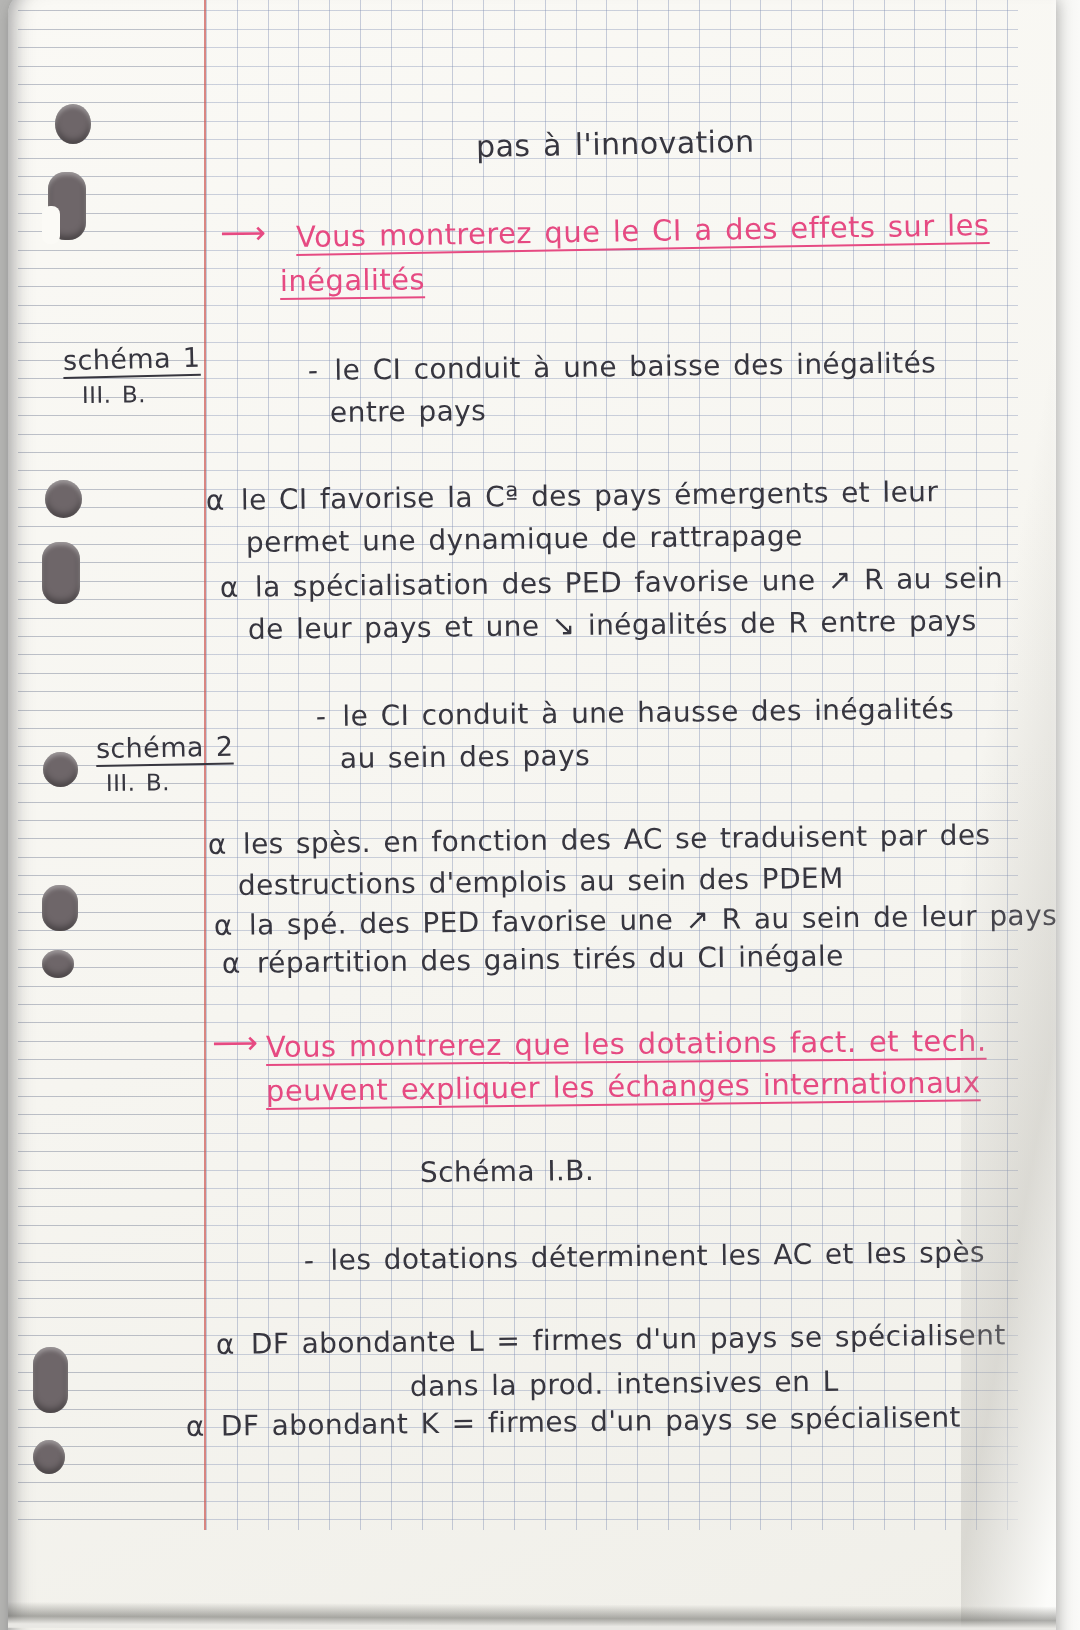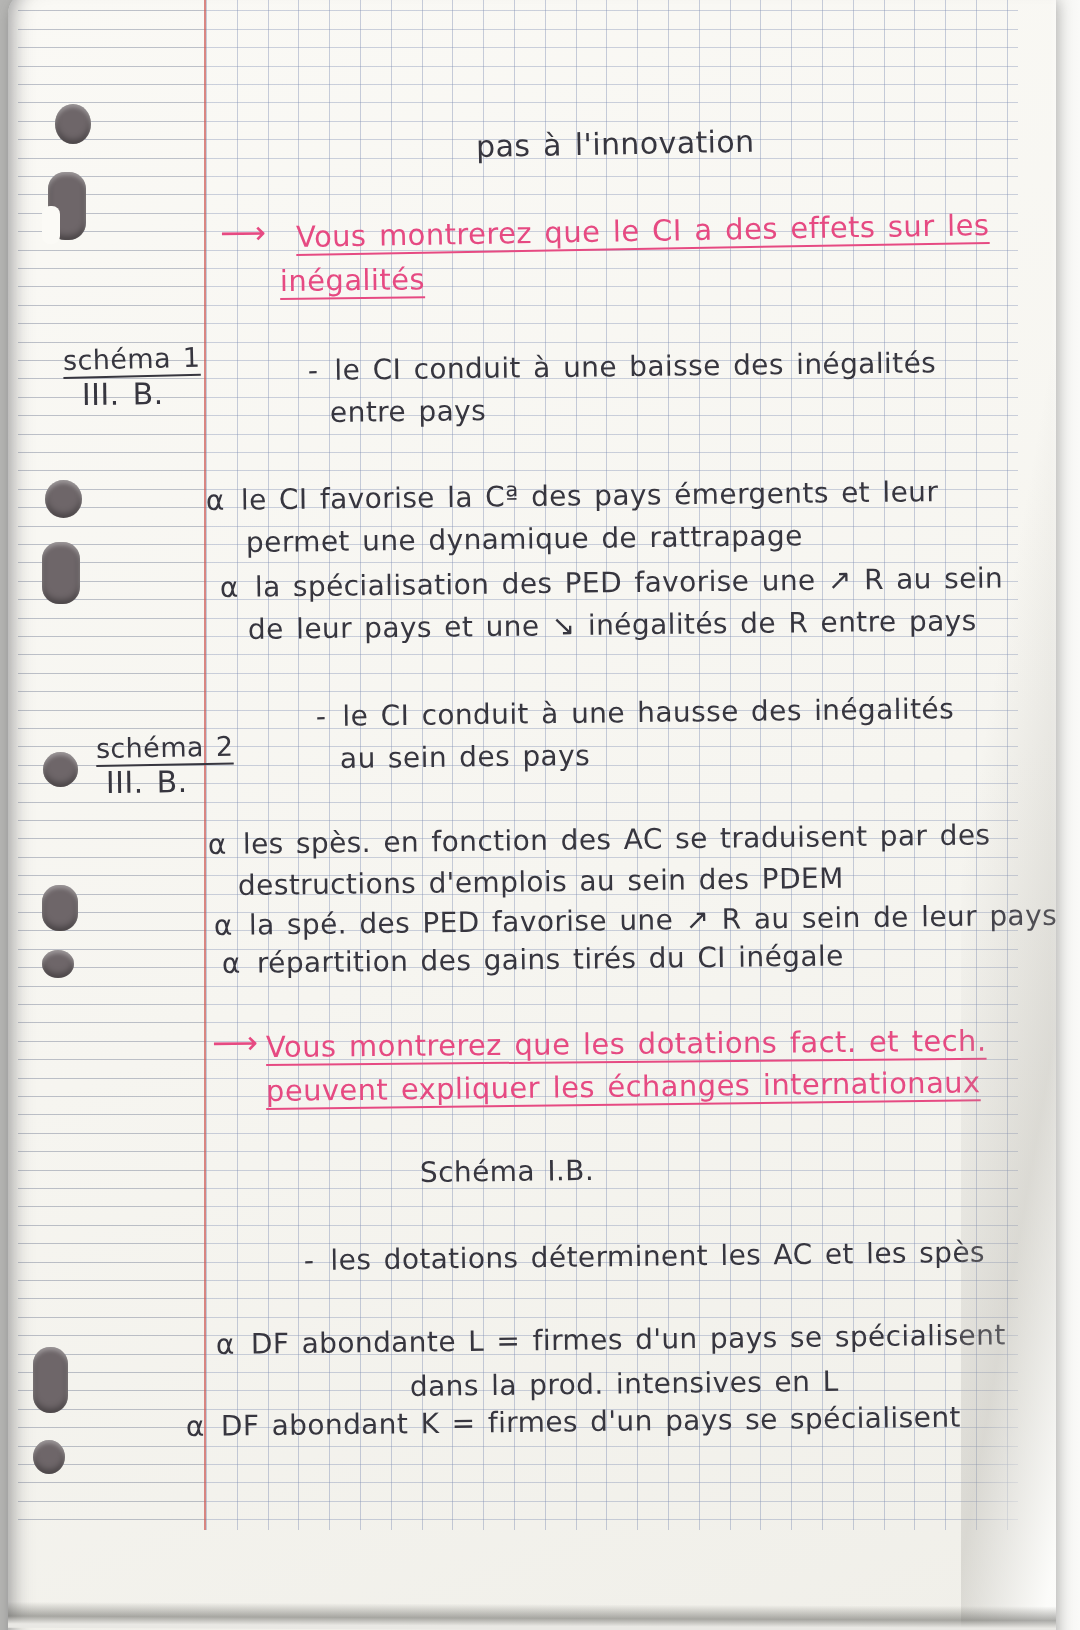--- a/index.html
+++ b/index.html
@@ -63,21 +63,21 @@
     position:absolute;white-space:nowrap;
     color:#37363f;
     letter-spacing:.4px;word-spacing:3px;
     font-size:28px;line-height:34px;
     transform:rotate(-.7deg);transform-origin:left center;
   }
   .pink{color:#e64a82;}
   .ul{text-decoration:underline;text-decoration-thickness:2px;text-underline-offset:7px;}
   .mk{display:inline-block;margin-right:16px;}
   .arrow{font-size:32px;}
-  .small{font-size:30px;}
+  .small{font-size:23px;}
 </style>
 </head>
 <body>
 
 <div class="behind-page"></div>
 
 <div class="paper">
 
   <div class="margin-ruling"></div>
   <div class="grid-ruling"></div>

